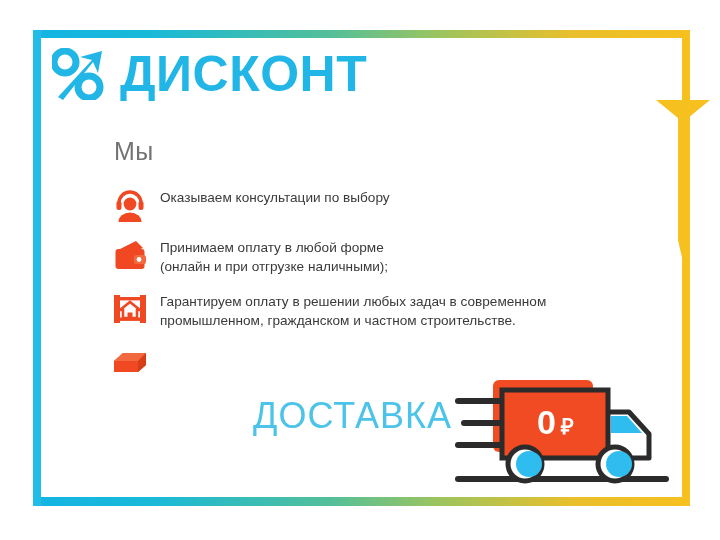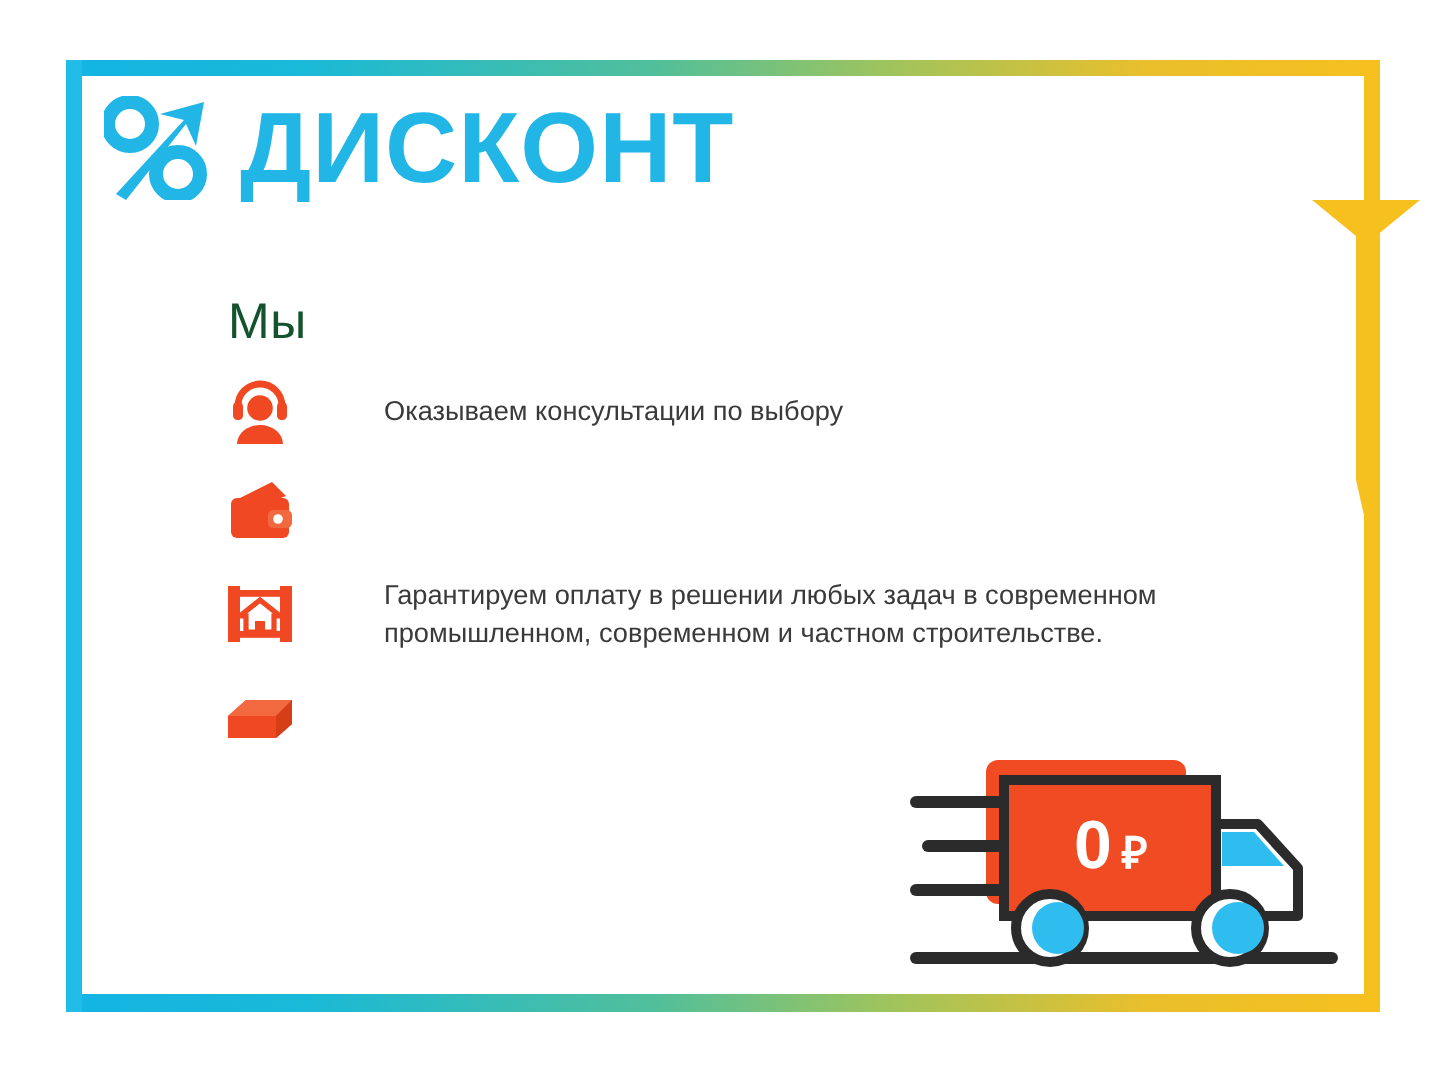--- a/index.html
+++ b/index.html
@@ -79,39 +79,38 @@
     font-weight: bold;
     color: #21b6e6;
     letter-spacing: 0.5px;
     line-height: 1;
     white-space: nowrap;
   }
 
   .subtitle {
     position: absolute;
     left: 114px;
-    top: 147px;
+    top: 137px;
     font-size: 25px;
-    color: #14532d;
+    color: #737373;
     font-weight: normal;
     letter-spacing: 0.3px;
   }
 
   
   .bullets {
     position: absolute;
     left: 112px;
     top: 186px;
     width: 500px;
   }
   .bullet {
     display: flex;
-    align-items: center;
+    align-items: flex-start;
     margin-bottom: 13px;
-    gap: 32px;
   }
   .bullet-icon {
     width: 36px;
     height: 36px;
     flex: none;
     margin-right: 12px;
     margin-top: 1px;
   }
   .bullet-text {
     font-size: 13.6px;
@@ -190,47 +189,52 @@
       </div>
     </div>
 
     <div class="bullet">
       <svg class="bullet-icon" viewBox="0 0 36 36">
         <polygon points="6,13 24,4 31,11 13,18" fill="#ef4823"></polygon>
         <rect x="3.5" y="12" width="29" height="20" rx="3" fill="#ef4823"></rect>
         <rect x="22" y="18" width="12" height="9" rx="2.6" fill="#f2693f"></rect>
         <circle cx="27" cy="22.5" r="2.4" fill="#ffffff"></circle>
       </svg>
+      <div class="bullet-text">
+        <span>Принимаем оплату в любой форме</span>
+        <span class="l2">(онлайн и при отгрузке наличными);</span>
+      </div>
     </div>
 
     <div class="bullet">
       <svg class="bullet-icon" viewBox="0 0 36 36">
         <path d="M2 4 h6 v28 h-6 Z" fill="#ef4823"></path>
         <path d="M28 4 h6 v28 h-6 Z" fill="#ef4823"></path>
         <rect x="7" y="6" width="22" height="3.4" fill="#ef4823"></rect>
         <rect x="7" y="26.5" width="22" height="3.4" fill="#ef4823"></rect>
         <path d="M18 11 L28 19 h-3 v8 h-14 v-8 h-3 Z" fill="none" stroke="#ef4823" stroke-width="2.6"></path>
         <rect x="15.5" y="21.5" width="5" height="5.5" fill="#ef4823"></rect>
       </svg>
       <div class="bullet-text">
         <span>Гарантируем оплату в решении любых задач в современном</span>
-        <span class="l2">промышленном, современном и частном строительстве.</span>
+        <span class="l2">промышленном, гражданском и частном строительстве.</span>
       </div>
     </div>
 
     <div class="bullet">
       <svg class="bullet-icon" viewBox="0 0 36 36">
         <polygon points="2,17 11,9 34,9 34,21 26,28 2,28" fill="#ef4823"></polygon>
         <polygon points="2,17 26,17 34,9 11,9" fill="#f2693f"></polygon>
         <polygon points="26,17 34,9 34,21 26,28" fill="#d63e18"></polygon>
       </svg>
     </div>
 
   </div>
 
+  <div class="delivery-word">ДОСТАВКА</div>
 
   <svg class="truck" viewBox="0 0 220 118">
 
     <rect x="38" y="4" width="100" height="72" rx="6" fill="#f04b23"></rect>
 
     <rect x="0" y="22" width="62" height="6" rx="3" fill="#2b2b2b"></rect>
     <rect x="6" y="44" width="48" height="6" rx="3" fill="#2b2b2b"></rect>
     <rect x="0" y="66" width="50" height="6" rx="3" fill="#2b2b2b"></rect>
 
     <path d="M152 36 h22 l20 22 v24 h-42 Z" fill="#ffffff" stroke="#2b2b2b" stroke-width="5" stroke-linejoin="round"></path>

